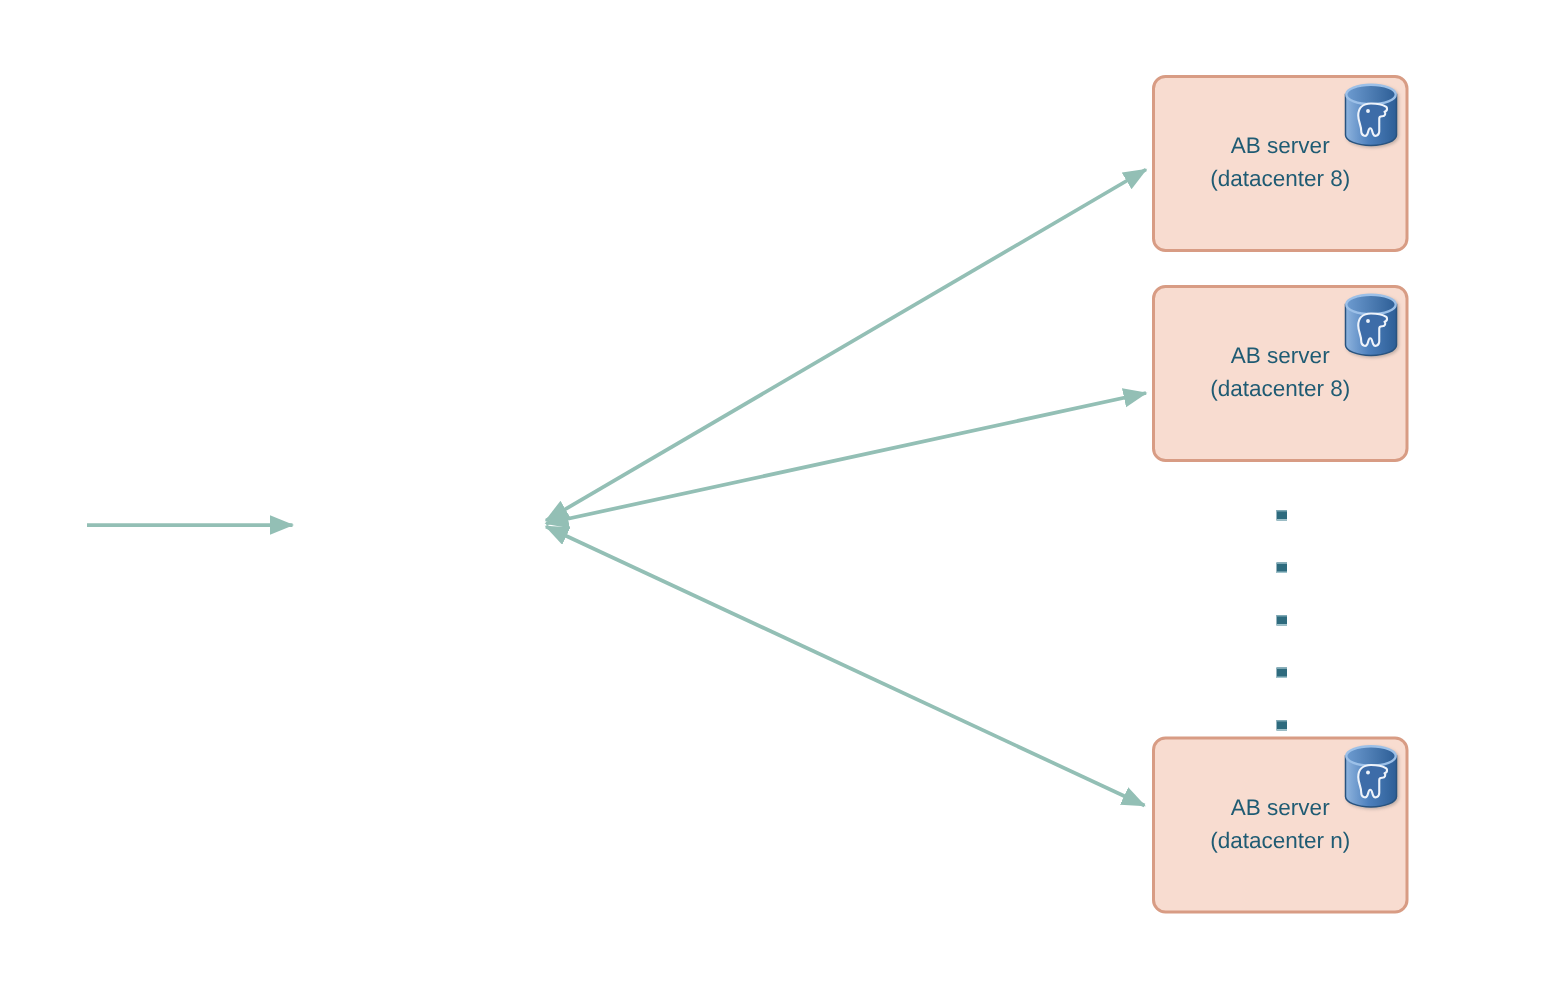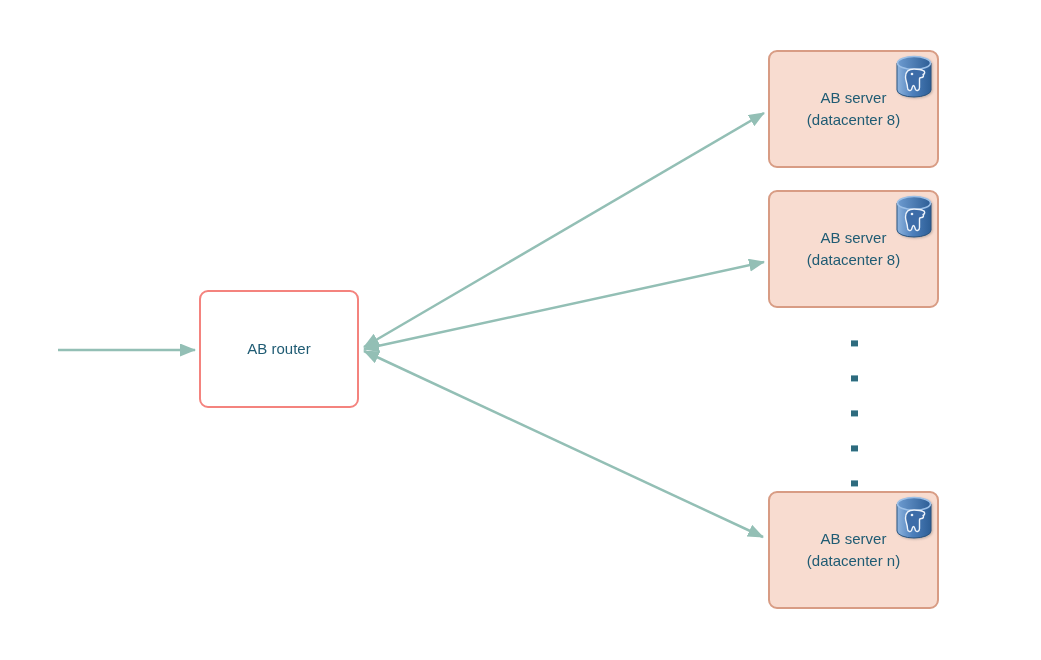--- a/index.html
+++ b/index.html
@@ -71,23 +71,20 @@
       <marker id="ah" markerUnits="userSpaceOnUse" markerWidth="20" markerHeight="16" refX="15" refY="6.5" orient="auto-start-reverse">
         <path d="M0,0 L16,6.5 L0,13 Z" fill="#93bfb5"></path>
       </marker>
     </defs>
     <line x1="58" y1="350" x2="195" y2="350" stroke="#93bfb5" stroke-width="2.5" marker-end="url(#ah)"></line>
     <line x1="364" y1="347" x2="764" y2="113" stroke="#93bfb5" stroke-width="2.5" marker-start="url(#ah)" marker-end="url(#ah)"></line>
     <line x1="364" y1="349" x2="764" y2="262" stroke="#93bfb5" stroke-width="2.5" marker-start="url(#ah)" marker-end="url(#ah)"></line>
     <line x1="364" y1="351" x2="763" y2="537" stroke="#93bfb5" stroke-width="2.5" marker-start="url(#ah)" marker-end="url(#ah)"></line>
   </svg>
 
-  <div class="node router">
-    <span>AB router</span>
-  </div>
 
   <div class="node server server-1">
     <div>
       <span class="label-line">AB server</span>
       <span class="label-line">(datacenter 8)</span>
     </div>
     <svg class="db-icon" viewBox="0 0 40 44">
       <defs>
         <linearGradient id="cylBody" x1="0" y1="0" x2="1" y2="0">
           <stop offset="0" stop-color="#8fb4de"></stop>

